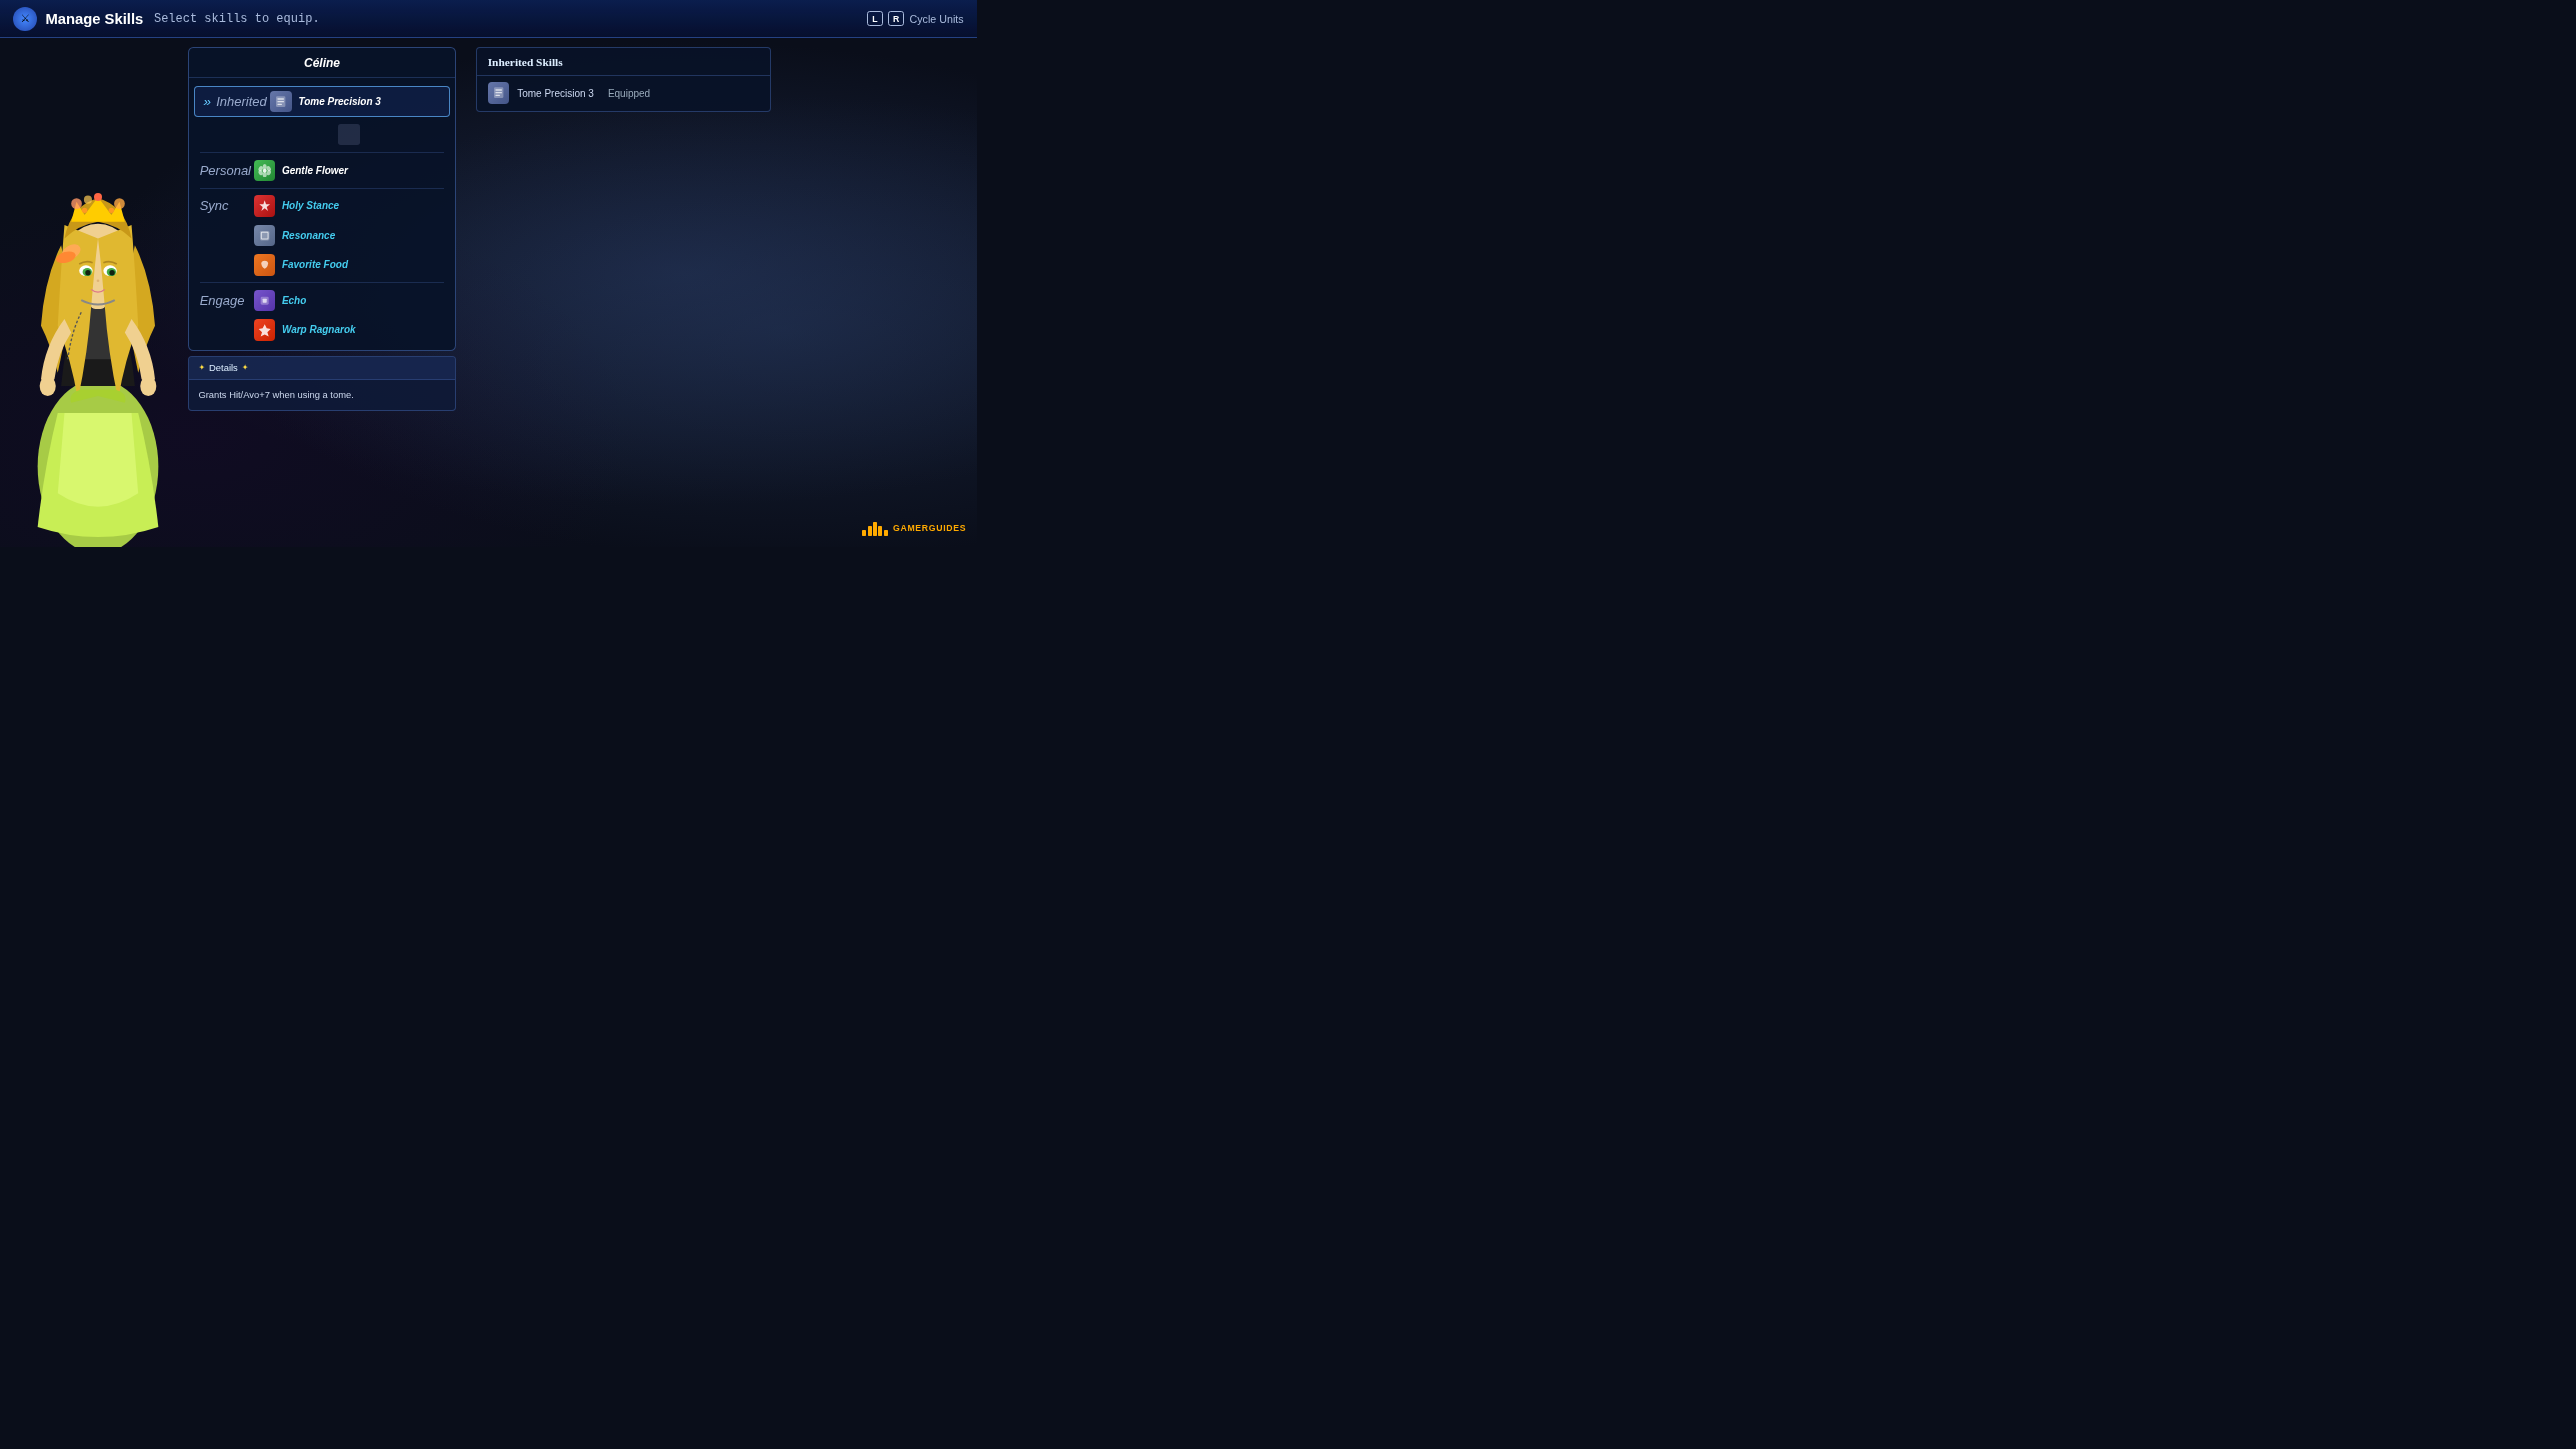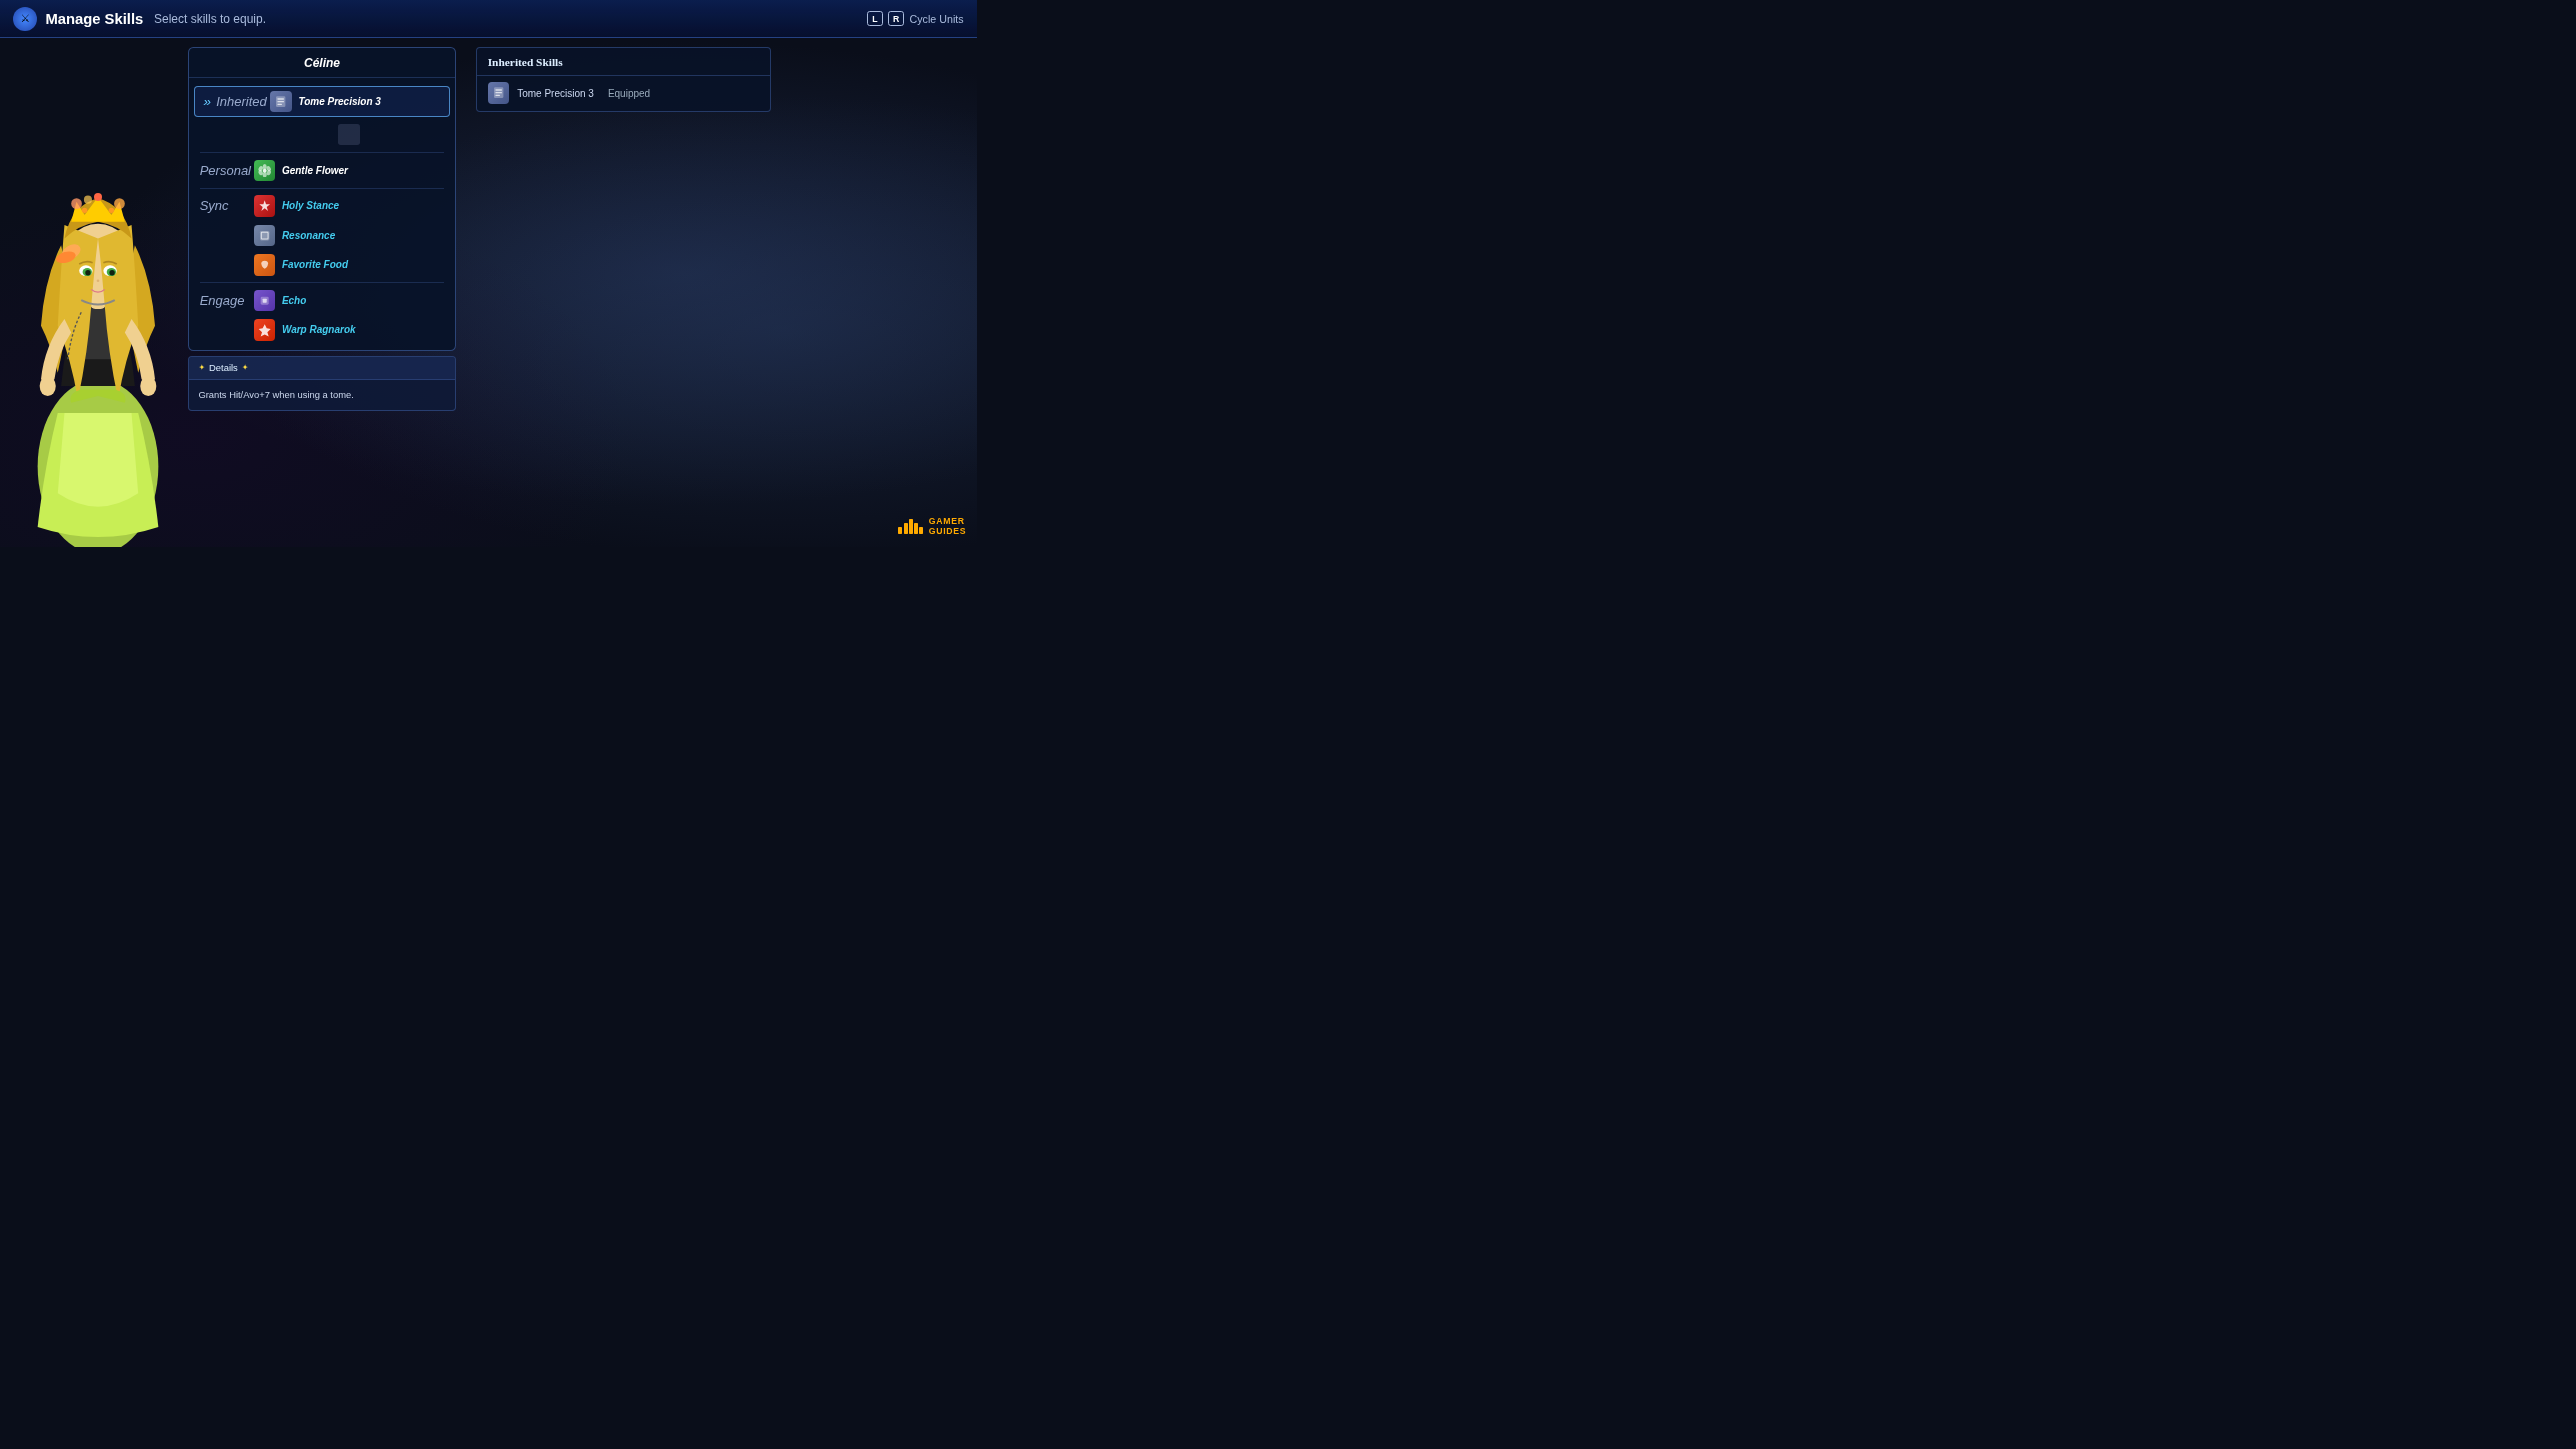--- a/index.html
+++ b/index.html
@@ -58,20 +58,21 @@
     .top-bar-title {
       color: #ffffff;
       font-size: 14.8px;
       font-weight: 700;
       margin-right: 10.7px;
     }
 
     .top-bar-subtitle {
       color: #aabbdd;
       font-size: 12px;
+      font-family: Liberation Mono, monospace;
     }
 
     .top-bar-right {
       margin-left: auto;
       display: flex;
       align-items: center;
       gap: 5.4px;
       color: #aabbdd;
       font-size: 10.7px;
     }
@@ -529,18 +530,18 @@
 </div>
 
 <div class="gamer-guides">
   <div class="gg-bars">
     <div class="gg-bar" style="height:6.7px;"></div>
     <div class="gg-bar" style="height:10.7px;"></div>
     <div class="gg-bar" style="height:14.8px;"></div>
     <div class="gg-bar" style="height:10.7px;"></div>
     <div class="gg-bar" style="height:6.7px;"></div>
   </div>
-  <div style="display:flex;flex-direction:column;line-height:1.1;">
+  <div style="display:flex;flex-direction:row;line-height:1.1;">
     <span class="gg-text">GAMER</span>
     <span class="gg-text">GUIDES</span>
   </div>
 </div>
 
 
 </body></html>

